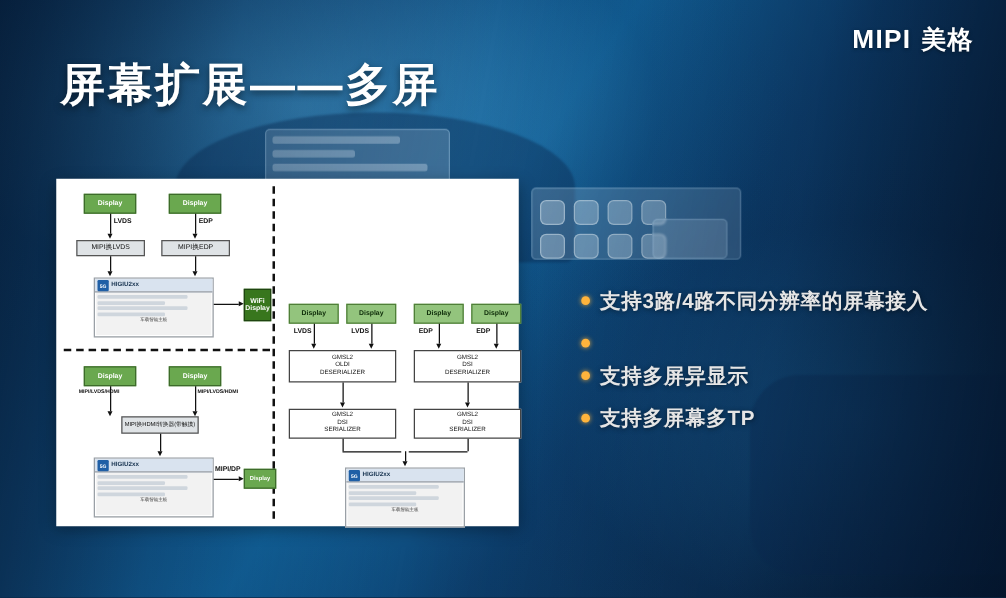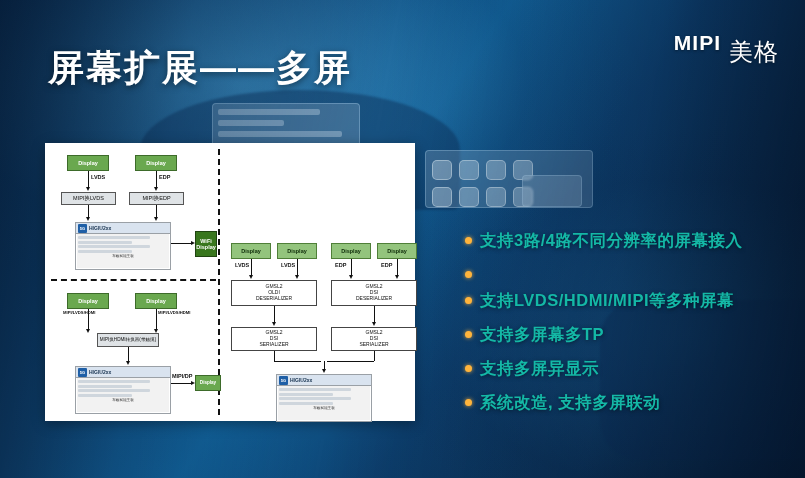--- a/index.html
+++ b/index.html
@@ -47,34 +47,34 @@
     width: 20px; height:20px; border-radius:5px;
     background: rgba(220,238,250,0.35);
     border: 1px solid rgba(235,248,255,0.45);
   }
   .logo {
     position:absolute; top:18px; right:26px;
     color:#ffffff; font-size:21px; letter-spacing:1px; font-weight:bold;
     display:flex; align-items:center; gap:8px;
     text-shadow: 0 1px 3px rgba(0,0,0,0.45);
   }
-  .logo .cn { font-size:24px; font-weight:normal;margin-top:18px; }
+  .logo .cn { font-size:20px; font-weight:bold; }
   .title {
     position:absolute; left:48px; top:44px;
     color:#ffffff; font-size:36px; font-weight:bold;
     letter-spacing:2px;
     text-shadow: 0 2px 6px rgba(0,0,0,0.5);
   }
   .bullets {
     position:absolute; left:432px; top:230px;
     display:flex; flex-direction:column; gap:12px;
   }
   .bullet {
     display:flex; align-items:flex-start; gap:8px;
-    color:#14b8a6; font-size:16.5px; font-weight:bold;
+    color:#e5e5e5; font-size:16.5px; font-weight:bold;
     text-shadow: 0 1px 4px rgba(0,0,0,0.55);
     letter-spacing:0.5px;
     padding-left:33px;
   }
   .bullet .dot {
     width:7px; height:7px; border-radius:50%;
     background:#ffb43c; margin-top:7px; flex:none;
     box-shadow:0 0 4px rgba(255,180,60,0.9);
   }
   
@@ -193,33 +193,25 @@
 <div class="bullets">
   <div class="bullet">
     <span class="dot"></span>
     <span>支持3路/4路不同分辨率的屏幕接入</span>
   </div>
   <div class="bullet">
     <span class="dot"></span>
   </div>
   <div class="bullet">
     <span class="dot"></span>
-    <span>支持LVDS/HDMI/MIPI等多种屏幕</span>
+    <span>支持多屏异显示</span>
   </div>
   <div class="bullet">
     <span class="dot"></span>
     <span>支持多屏幕多TP</span>
-  </div>
-  <div class="bullet">
-    <span class="dot"></span>
-    <span>支持多屏异显示</span>
-  </div>
-  <div class="bullet">
-    <span class="dot"></span>
-    <span>系统改造, 支持多屏联动</span>
   </div>
 </div>
 
 <div class="panel">
   <div class="divider-v"></div>
   <div class="divider-h"></div>
 
   <div class="box green" style="left:22px; top:12px; width:42px; height:16px;">Display</div>
   <div class="box green" style="left:90px; top:12px; width:42px; height:16px;">Display</div>
 

